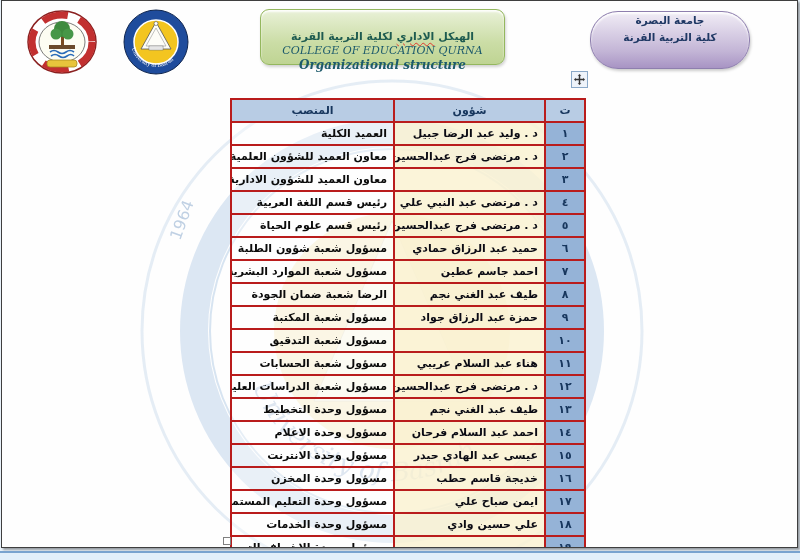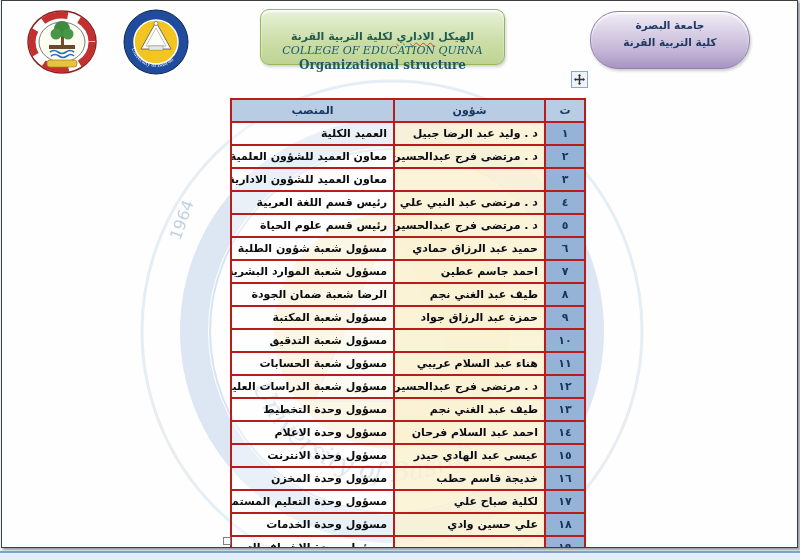--- a/index.html
+++ b/index.html
@@ -29,29 +29,29 @@
     box-shadow:inset 0 2px 2px rgba(255,255,255,.9),1px 2px 3px rgba(0,0,0,.18);
     text-align:center;direction:rtl;padding-top:20px;box-sizing:border-box;
   }
   .green-box .ar-line{font-size:11px;font-weight:bold;color:#1E5B50;}
   .green-box .misspelled{text-decoration:underline wavy #E03A2F;text-decoration-thickness:1px;text-underline-offset:2px;}
   .green-box .en-title{
     direction:ltr;font-family:"DejaVu Serif",serif;font-style:italic;font-weight:normal;
     font-size:11px;color:#1C5A6B;line-height:1.25;margin-top:1px;
   }
   .green-box .en-sub{
-    direction:ltr;font-family:"DejaVu Serif",serif;font-weight:bold;
+    direction:ltr;font-family:"DejaVu Serif",serif;font-style:italic;font-weight:bold;
     font-size:12px;color:#1C5A6B;
   }
   .purple-box{
     position:absolute;left:588px;top:10px;width:160px;height:58px;
     border:1px solid #8E7FAE;border-radius:28px;
     background:linear-gradient(#F1EDF6,#C3B5D6 70%,#A894C4);
     box-shadow:inset 0 2px 2px rgba(255,255,255,.9),1px 2px 3px rgba(0,0,0,.2);
-    text-align:center;direction:rtl;padding-top:5px;box-sizing:border-box;
+    text-align:center;direction:rtl;box-sizing:border-box;
   }
   .purple-box div{font-size:10.5px;font-weight:bold;color:#1F3864;line-height:1.65;}
   
   .watermark{position:absolute;left:120px;top:70px;pointer-events:none;}
   
   .move-handle{
     position:absolute;left:569px;top:70px;width:15px;height:15px;
     border:1px solid #8AA8C8;background:#EEF3FA;
     display:flex;align-items:center;justify-content:center;cursor:move;
   }
@@ -232,21 +232,21 @@
             <td class="name">عيسى عبد الهادي حيدر</td>
             <td class="pos">مسؤول وحدة الانترنت</td>
           </tr>
           <tr>
             <td class="num">١٦</td>
             <td class="name">خديجة قاسم حطب</td>
             <td class="pos">مسؤول وحدة المخزن</td>
           </tr>
           <tr>
             <td class="num">١٧</td>
-            <td class="name">لكلية صباح علي</td>
+            <td class="name">ايمن صباح علي</td>
             <td class="pos">مسؤول وحدة التعليم المستمر</td>
           </tr>
           <tr>
             <td class="num">١٨</td>
             <td class="name">علي حسين وادي</td>
             <td class="pos">مسؤول وحدة الخدمات</td>
           </tr>
           <tr>
             <td class="num">١٩</td>
             <td class="name"></td>

